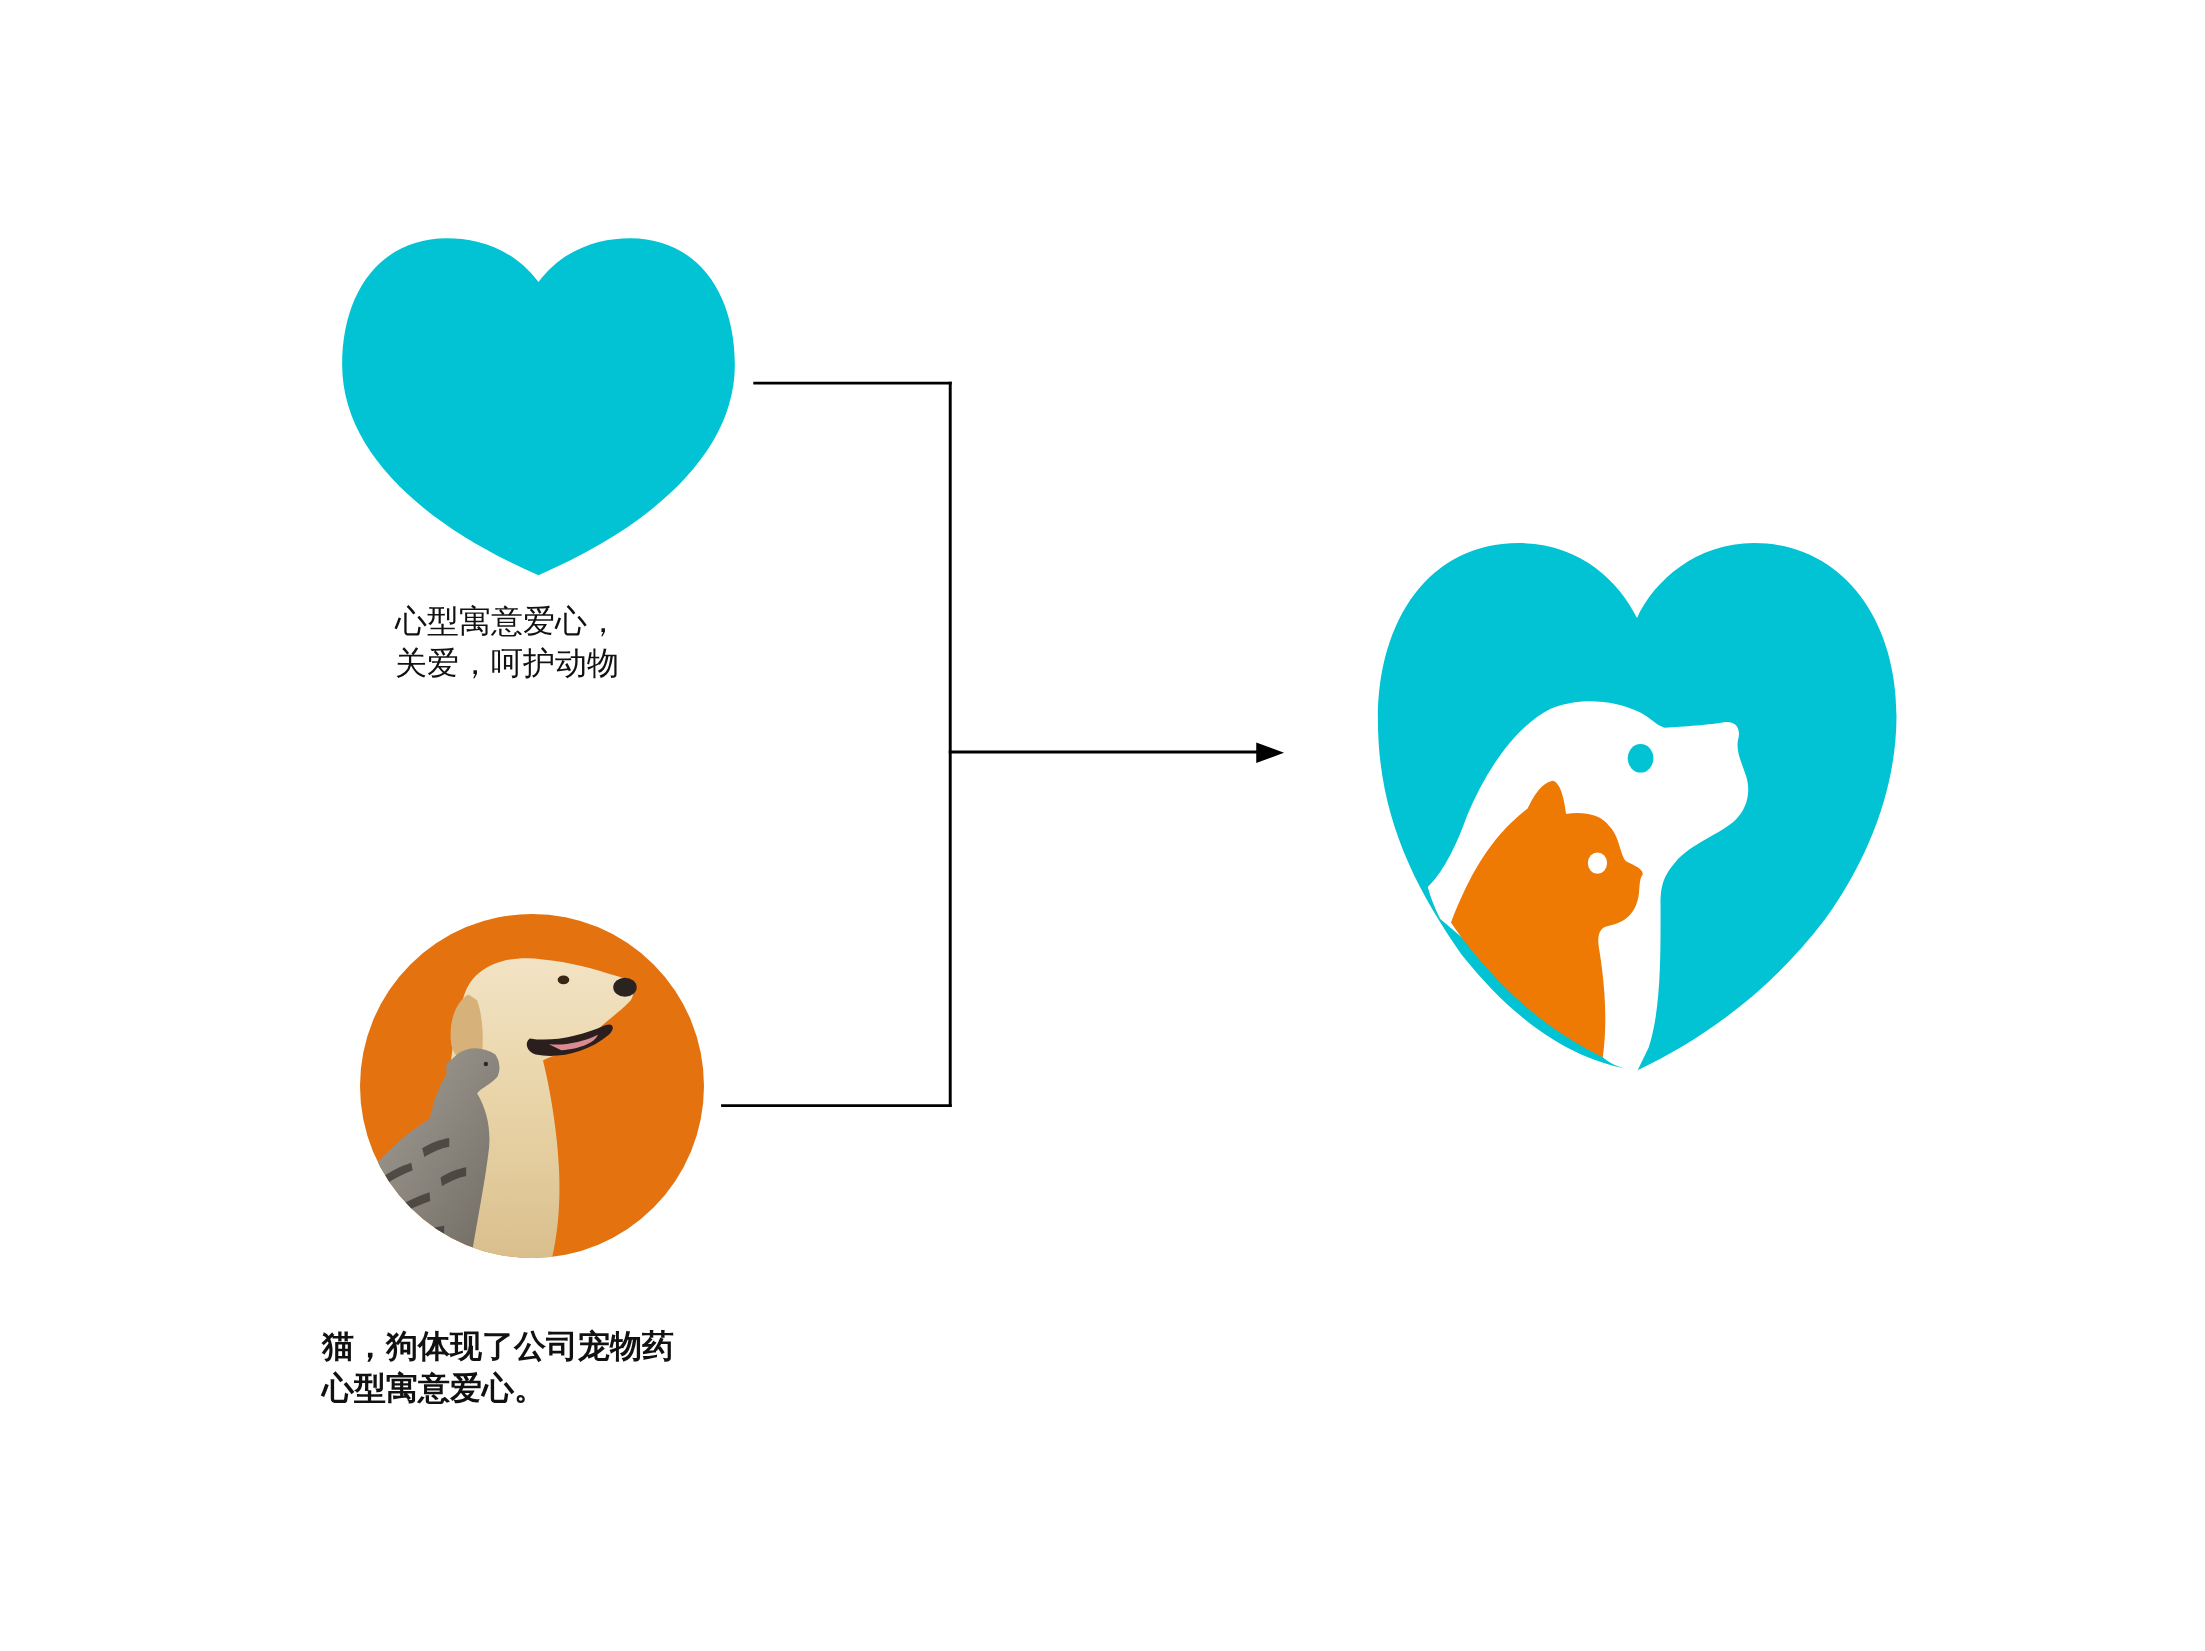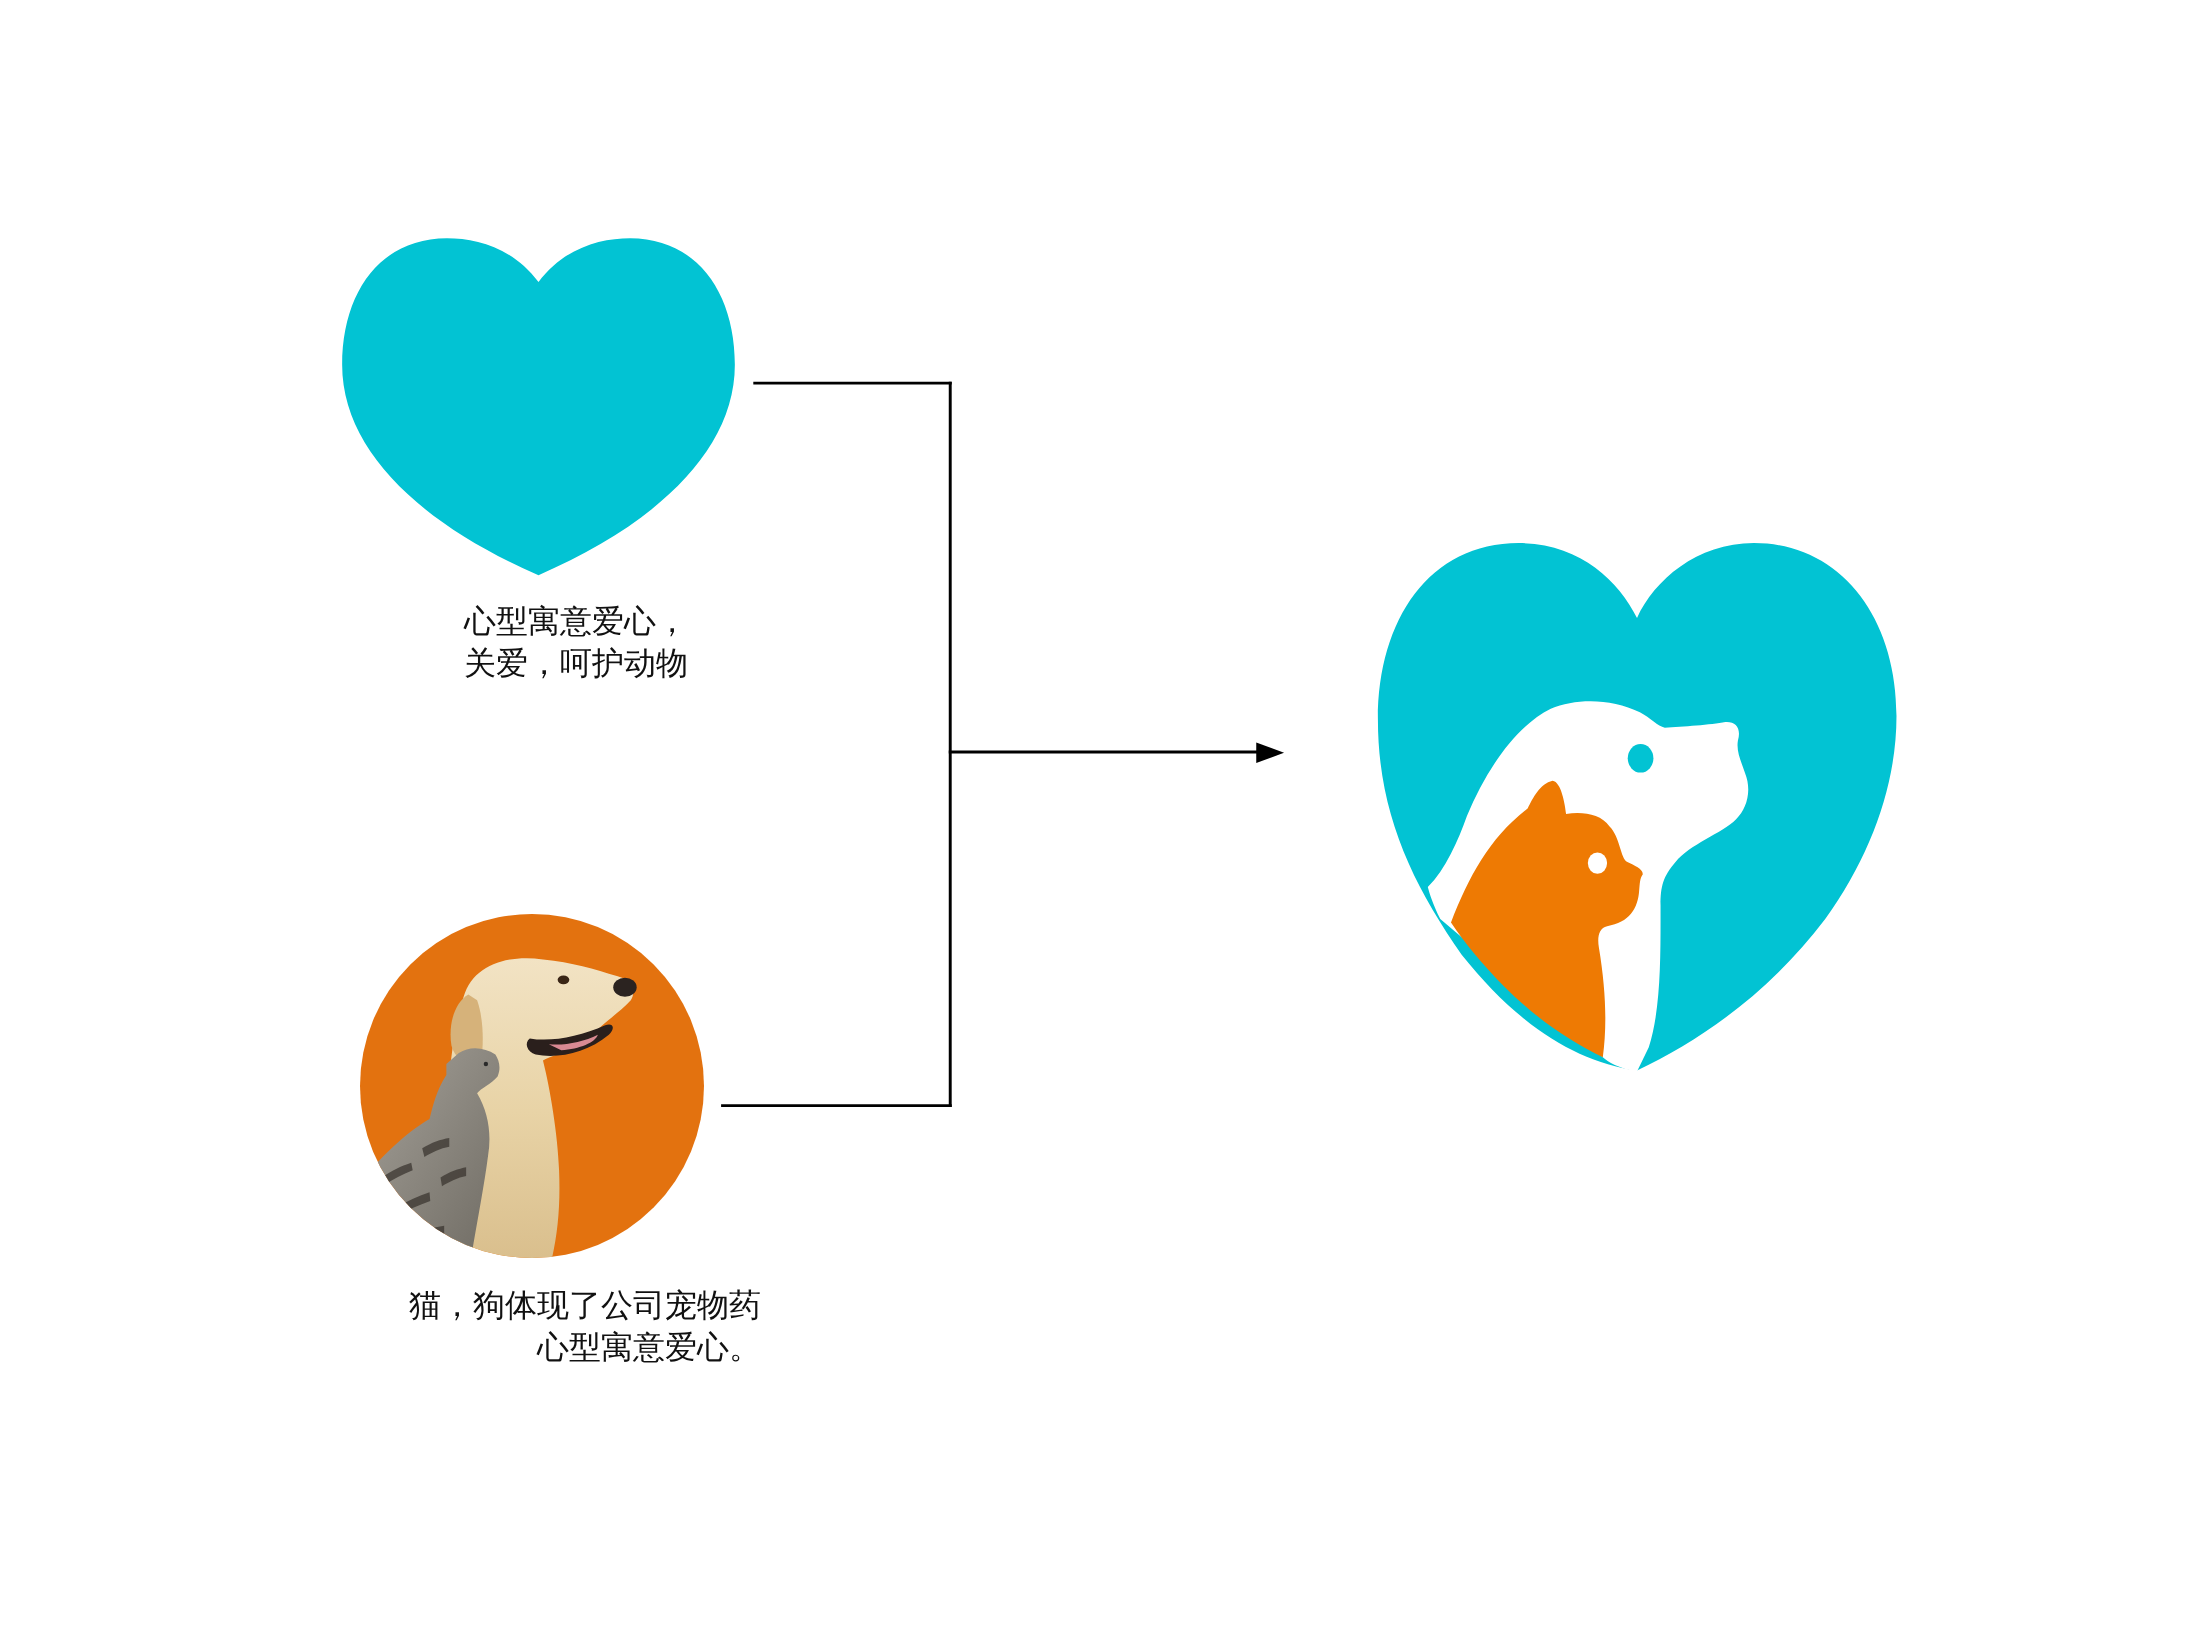--- a/index.html
+++ b/index.html
@@ -1,20 +1,20 @@
 <!DOCTYPE html>
 <html style="font-size:11.7px"><head>
 <meta charset="utf-8">
 <style>
   html, body { margin: 0; padding: 0; background: #ffffff; }
   body { width: 2205px; height: 1652px; position: relative; overflow: hidden;
          font-family: "DejaVu Sans", "Liberation Sans", sans-serif; }
   .abs { position: absolute; }
   .caption { position: absolute; color: #111111; font-size: 32px; line-height: 42px;
-             text-align: right; white-space: nowrap; }
+             text-align: left; white-space: nowrap; }
   .caption span { display: block; }
   svg { display: block; }
 </style>
 </head>
 <body>
 
 <svg class="abs" style="left:337px; top:233px;" width="403" height="348" viewBox="0 0 550 475">
   <path d="M275 67
            C 240 20, 190 7, 150 7
            C 60 7, 7 80, 7 180
@@ -78,21 +78,21 @@
         <path d="M15 420 C 28 415, 40 410, 52 408 L 52 420 C 40 422, 28 428, 18 432 Z"></path>
         <path d="M85 320 C 98 312, 110 308, 122 306 L 122 318 C 110 320, 98 326, 88 332 Z"></path>
         <path d="M110 360 C 122 352, 135 348, 145 346 L 145 358 C 134 360, 122 366, 112 372 Z"></path>
         <path d="M70 440 C 85 432, 100 428, 115 426 L 115 438 C 100 440, 86 446, 74 452 Z"></path>
       </g>
       <circle cx="172" cy="205" r="3" fill="#2a2a2a"></circle>
     </g>
   </g>
 </svg>
 
-<div class="caption" style="left:322px; top:1284px; width:439px;">
+<div class="caption" style="left:322px; top:1325px; width:439px;font-weight:bold;">
   <span>猫，狗体现了公司宠物药</span>
   <span>心型寓意爱心。</span>
 </div>
 
 <svg class="abs" style="left:0; top:0;" width="2205" height="1652" viewBox="0 0 3012 2256">
   <g stroke="#000000" stroke-width="4" fill="none" stroke-linecap="square">
     <line x1="1031" y1="523" x2="1298" y2="523"></line>
     <line x1="987" y1="1510" x2="1298" y2="1510"></line>
     <line x1="1298" y1="523" x2="1298" y2="1510"></line>
     <line x1="1298" y1="1027" x2="1720" y2="1027"></line>

